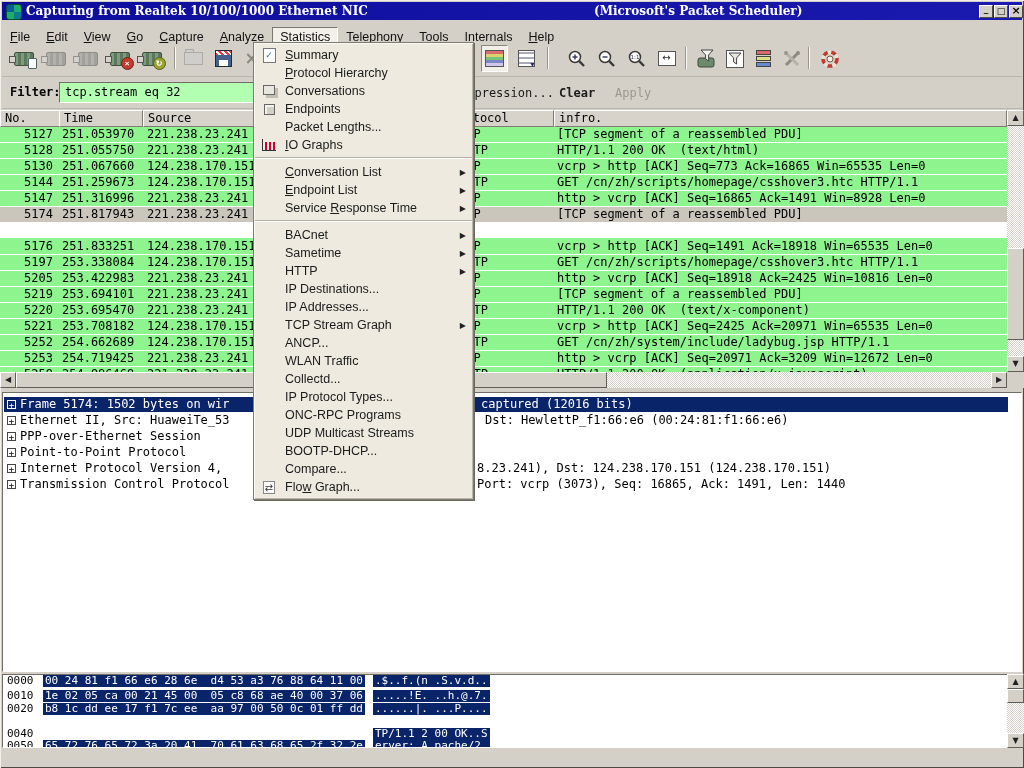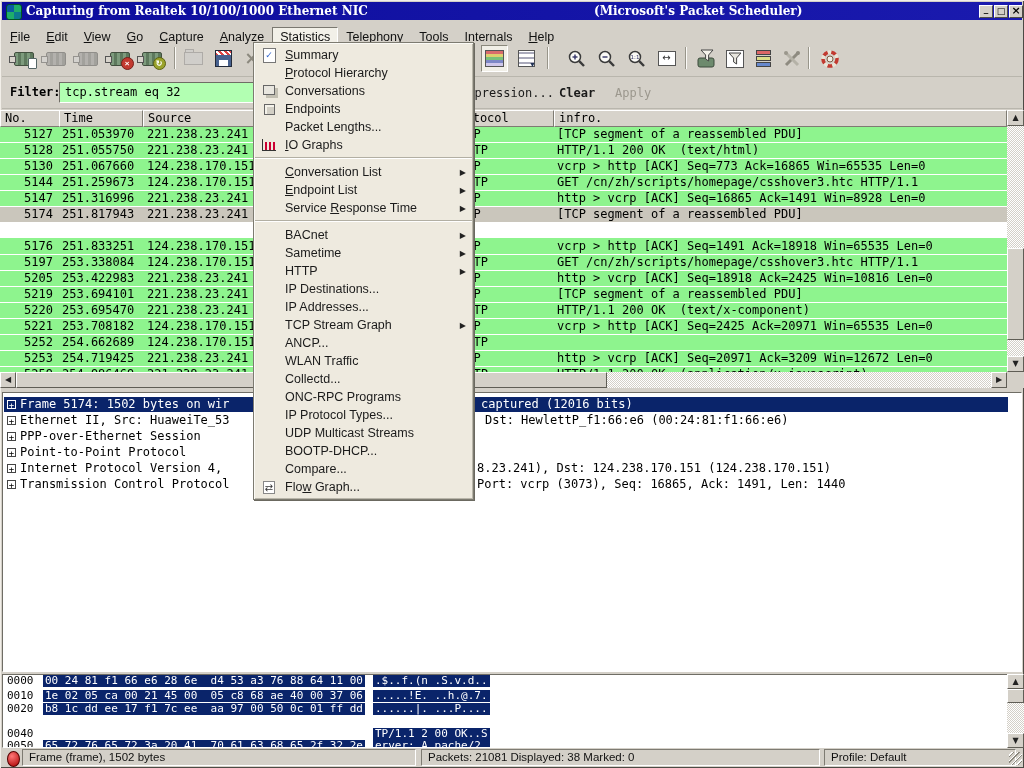--- a/index.html
+++ b/index.html
@@ -365,20 +365,21 @@
         <span class="ctime">253.708182</span>
         <span class="csrc">124.238.170.151</span>
         <span class="cproto">TCP</span>
         <span class="cinfo">vcrp &gt; http [ACK] Seq=2425 Ack=20971 Win=65535 Len=0</span>
       </div>
       <div class="prow" style="top: 208px;">
         <span class="cno">5252</span>
         <span class="ctime">254.662689</span>
         <span class="csrc">124.238.170.151</span>
         <span class="cproto">HTTP</span>
+        <span class="cinfo">GET /cn/zh/system/include/ladybug.jsp HTTP/1.1</span>
       </div>
       <div class="prow" style="top: 224px;">
         <span class="cno">5253</span>
         <span class="ctime">254.719425</span>
         <span class="csrc">221.238.23.241</span>
         <span class="cproto">TCP</span>
         <span class="cinfo">http &gt; vcrp [ACK] Seq=20971 Ack=3209 Win=12672 Len=0</span>
       </div>
       <div class="prow" style="top: 240px;">
         <span class="cno">5259</span>
@@ -421,27 +422,20 @@
       <div class="hrow" style="top: 65px;"><span class="hoff">0050</span><span class="hbytes">65 72 76 65 72 3a 20 41  70 61 63 68 65 2f 32 2e</span><span class="hascii">erver: A pache/2.</span></div>
     </div>
 
   <div>
     <span class="sbtn" style="left:1007px;top:674px;width:17px;height:15px">▲</span>
     <span class="strack" style="left:1007px;top:689px;width:17px;height:44px"></span>
     <span class="sthumb" style="left:1007px;top:689px;width:17px;height:14px"></span>
     <span class="sbtn" style="left:1007px;top:733px;width:17px;height:15px">▼</span>
   </div>
 
-  <div class="statusbar">
-    <span class="expico"></span>
-    <span class="spanel sp1">Frame (frame), 1502 bytes</span>
-    <span class="spanel sp2">Packets: 21081 Displayed: 38 Marked: 0</span>
-    <span class="spanel sp3">Profile: Default</span>
-    <span class="grip"></span>
-  </div>
 
   <div class="smenu" id="statsmenu">
       <div class="smi">
         <span class="micwrap">
           <span class="mi mi-sum">✓</span>
         </span>
         <span class="slabel"><u>S</u>ummary</span>
       </div>
       <div class="smi">
         <span class="slabel"><u>P</u>rotocol Hierarchy</span>
@@ -506,24 +500,24 @@
       <div class="smi">
         <span class="slabel">ANCP...</span>
       </div>
       <div class="smi">
         <span class="slabel">WLAN Traffic</span>
       </div>
       <div class="smi">
         <span class="slabel">Collectd...</span>
       </div>
       <div class="smi">
+        <span class="slabel">IP Protocol Types...</span>
+      </div>
+      <div class="smi">
         <span class="slabel">ONC-RPC Programs</span>
-      </div>
-      <div class="smi">
-        <span class="slabel">IP Protocol Types...</span>
       </div>
       <div class="smi">
         <span class="slabel">UDP Multicast Streams</span>
       </div>
       <div class="smi">
         <span class="slabel">BOOTP-DHCP...</span>
       </div>
       <div class="smi">
         <span class="slabel">Compare...</span>
       </div>

